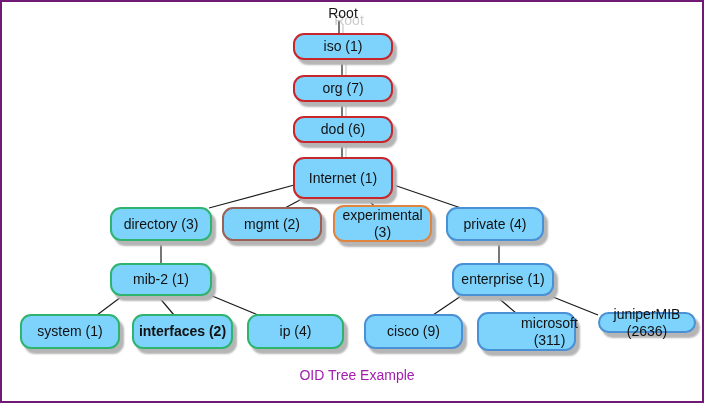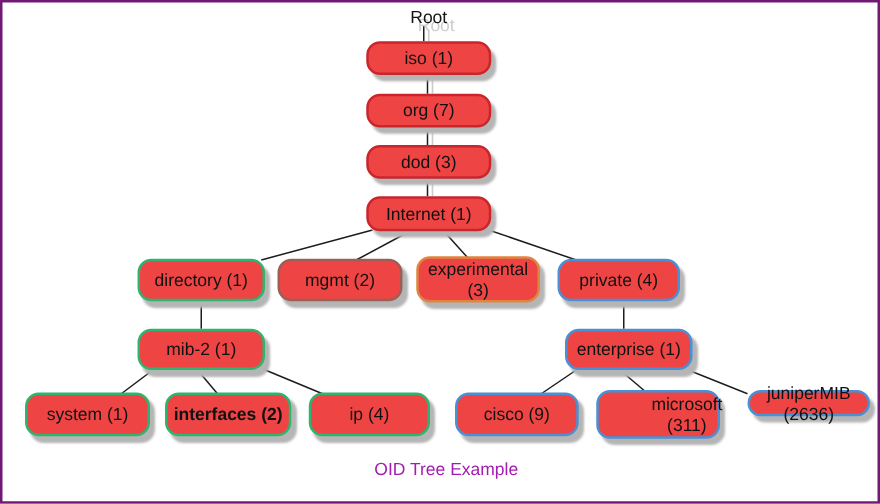--- a/index.html
+++ b/index.html
@@ -9,21 +9,21 @@
     background:#ffffff;
     border:2px solid #701a75;
     box-sizing:border-box;
     font-family:"Liberation Sans", sans-serif;
     overflow:hidden;
   }
   .lines{position:absolute;left:0;top:0;width:704px;height:403px;}
   .node{
     position:absolute;
     box-sizing:border-box;
-    background:#ef4444;
+    background:#7dd3fc;
     border:2px solid #888;
     border-radius:11px;
     box-shadow:4px 5px 2px #b5b5b5;
     display:flex;align-items:center;justify-content:center;
     text-align:center;
     font-size:14px;line-height:1.15;color:#111;
     padding:0 2px;
   }
   .c-red{border-color:#c9262c;}
   .c-brown{border-color:#9a6055;}
@@ -85,28 +85,28 @@
   <div class="root-ghost">Root</div>
   <div class="root-label">Root</div>
 
   <div class="node c-red" style="left:291px;top:31px;width:100px;height:27px;">
     <span>iso (1)</span>
   </div>
   <div class="node c-red" style="left:291px;top:73px;width:100px;height:27px;">
     <span>org (7)</span>
   </div>
   <div class="node c-red" style="left:291px;top:114px;width:100px;height:27px;">
-    <span>dod (3)</span>
+    <span>dod (6)</span>
   </div>
-  <div class="node c-red" style="left:291px;top:155px;width:100px;height:28px;">
+  <div class="node c-red" style="left:291px;top:155px;width:100px;height:42px;">
     <span>Internet (1)</span>
   </div>
 
   <div class="node c-green" style="left:108px;top:205px;width:102px;height:34px;">
-    <span>directory (1)</span>
+    <span>directory (3)</span>
   </div>
   <div class="node c-brown" style="left:220px;top:205px;width:100px;height:34px;">
     <span>mgmt (2)</span>
   </div>
   <div class="node c-orange" style="left:331px;top:203px;width:99px;height:37px;">
     <span>experimental (3)</span>
   </div>
   <div class="node c-blue" style="left:444px;top:205px;width:98px;height:34px;">
     <span>private (4)</span>
   </div>

